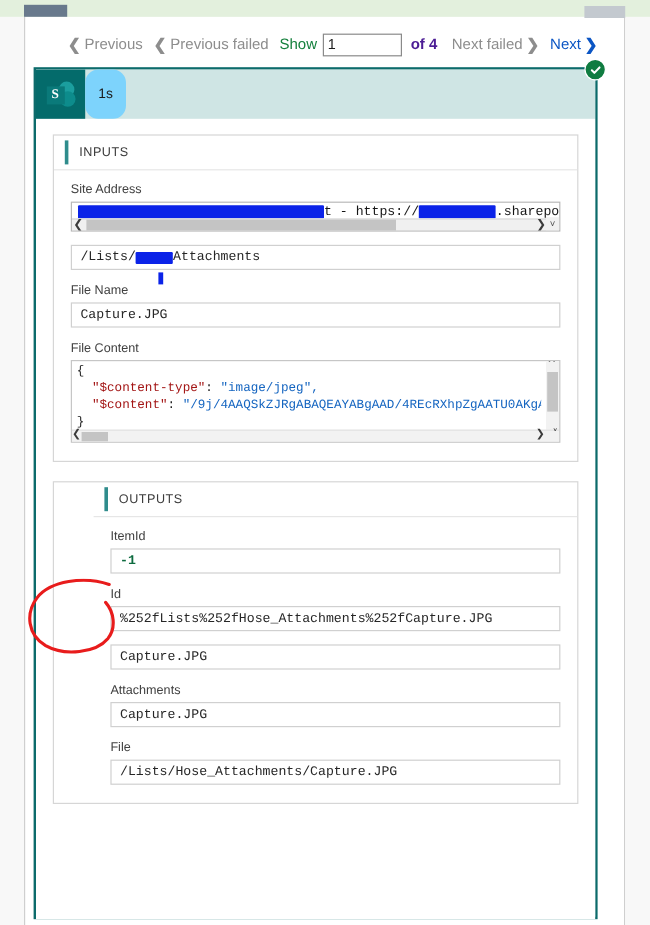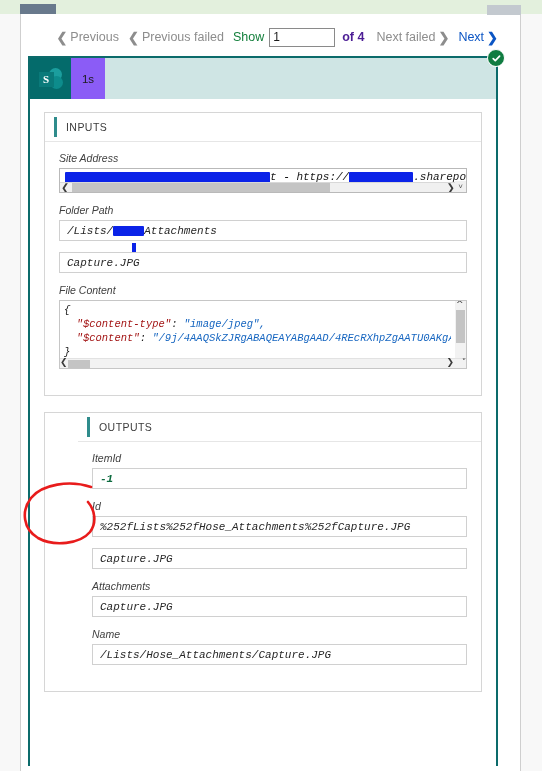--- a/index.html
+++ b/index.html
@@ -124,24 +124,25 @@
     font-family: "Liberation Serif", serif;
   }
   .card-title {
     flex: 1;
     padding-left: 13px;
     font-size: 12.5px;
     color: #1b1b1b;
   }
   .card-duration {
     width: 34px; height: 41px;
-    background: #8b5cf6;
+    background: #7dd3fc;
     display: flex; align-items: center; justify-content: center;
     font-size: 11.5px; color: #1b1b1b;
     flex: none;
+    border-radius: 11px;
   }
   .success-check {
     position: absolute; right: -9px; top: -9px;
     width: 18px; height: 18px; border-radius: 50%;
     background: #107c41;
     border: 1.5px solid #ffffff;
     display: flex; align-items: center; justify-content: center;
   }
   .success-check svg { display: block; }
 
@@ -171,22 +172,22 @@
     flex: none;
   }
   .section-title {
     font-size: 10.5px;
     letter-spacing: 0.45px;
     color: #3b3b3b;
     text-align: right;
   }
   .section-content { padding: 10px 14px 12px 14px; }
 
-  .field { margin-bottom: 11px; font-style: italic; }
-  .field:last-child { margin-bottom: 14px; }
+  .field { margin-bottom: 11px; }
+  .field:last-child { margin-bottom: 3px; }
   .field-label {
     font-size: 10.5px;
     color: #414141;
     margin-bottom: 4px;
   }
   .field-box {
     position: relative;
     border: 1px solid #d0d0d0;
     background: #fff;
     height: 21px;
@@ -403,30 +404,30 @@
               <div class="hscroll">
                 <div class="arrow-l">❮</div>
                 <div class="thumb" style="width:258px;"></div>
                 <div class="arrow-r">❯</div>
               </div>
               <div class="corner-box">˅</div>
             </div>
           </div>
 
           <div class="field">
-            <div class="field-label">Folder Path</div>
             <div class="field-box">
               <span>/Lists/</span>
                 <span class="redact" style="width:31px;height:10px;"></span>
                 <span>Attachments</span>
             </div>
           </div>
 
           <div class="field" style="position:relative;">
             <div class="blue-caret" style="left:73px; top:-9px;"></div>
+            <div class="field-label">File Name</div>
             <div class="field-box">Capture.JPG</div>
           </div>
 
           <div class="field">
             <div class="field-label">File Content</div>
             <div class="code-box">
               <div class="code-lines">
                 <div><span class="tok-pun">{</span></div>
                 <div>&nbsp;&nbsp;<span class="tok-key">"$content-type"</span><span class="tok-pun">: </span><span class="tok-str">"image/jpeg",</span></div>
                 <div>&nbsp;&nbsp;<span class="tok-key">"$content"</span><span class="tok-pun">: </span><span class="tok-str">"/9j/4AAQSkZJRgABAQEAYABgAAD/4REcRXhpZgAATU0AKgAAAg</span></div>
@@ -468,21 +469,21 @@
           <div class="field">
             <div class="field-box">Capture.JPG</div>
           </div>
 
           <div class="field">
             <div class="field-label">Attachments</div>
             <div class="field-box">Capture.JPG</div>
           </div>
 
           <div class="field">
-            <div class="field-label">Name</div>
+            <div class="field-label">File</div>
             <div class="field-box">/Lists/Hose_Attachments/Capture.JPG</div>
           </div>
 
         </div>
       </div>
 
     </div>
   </div>
 
   <svg class="red-circle" viewBox="0 0 90 66">

